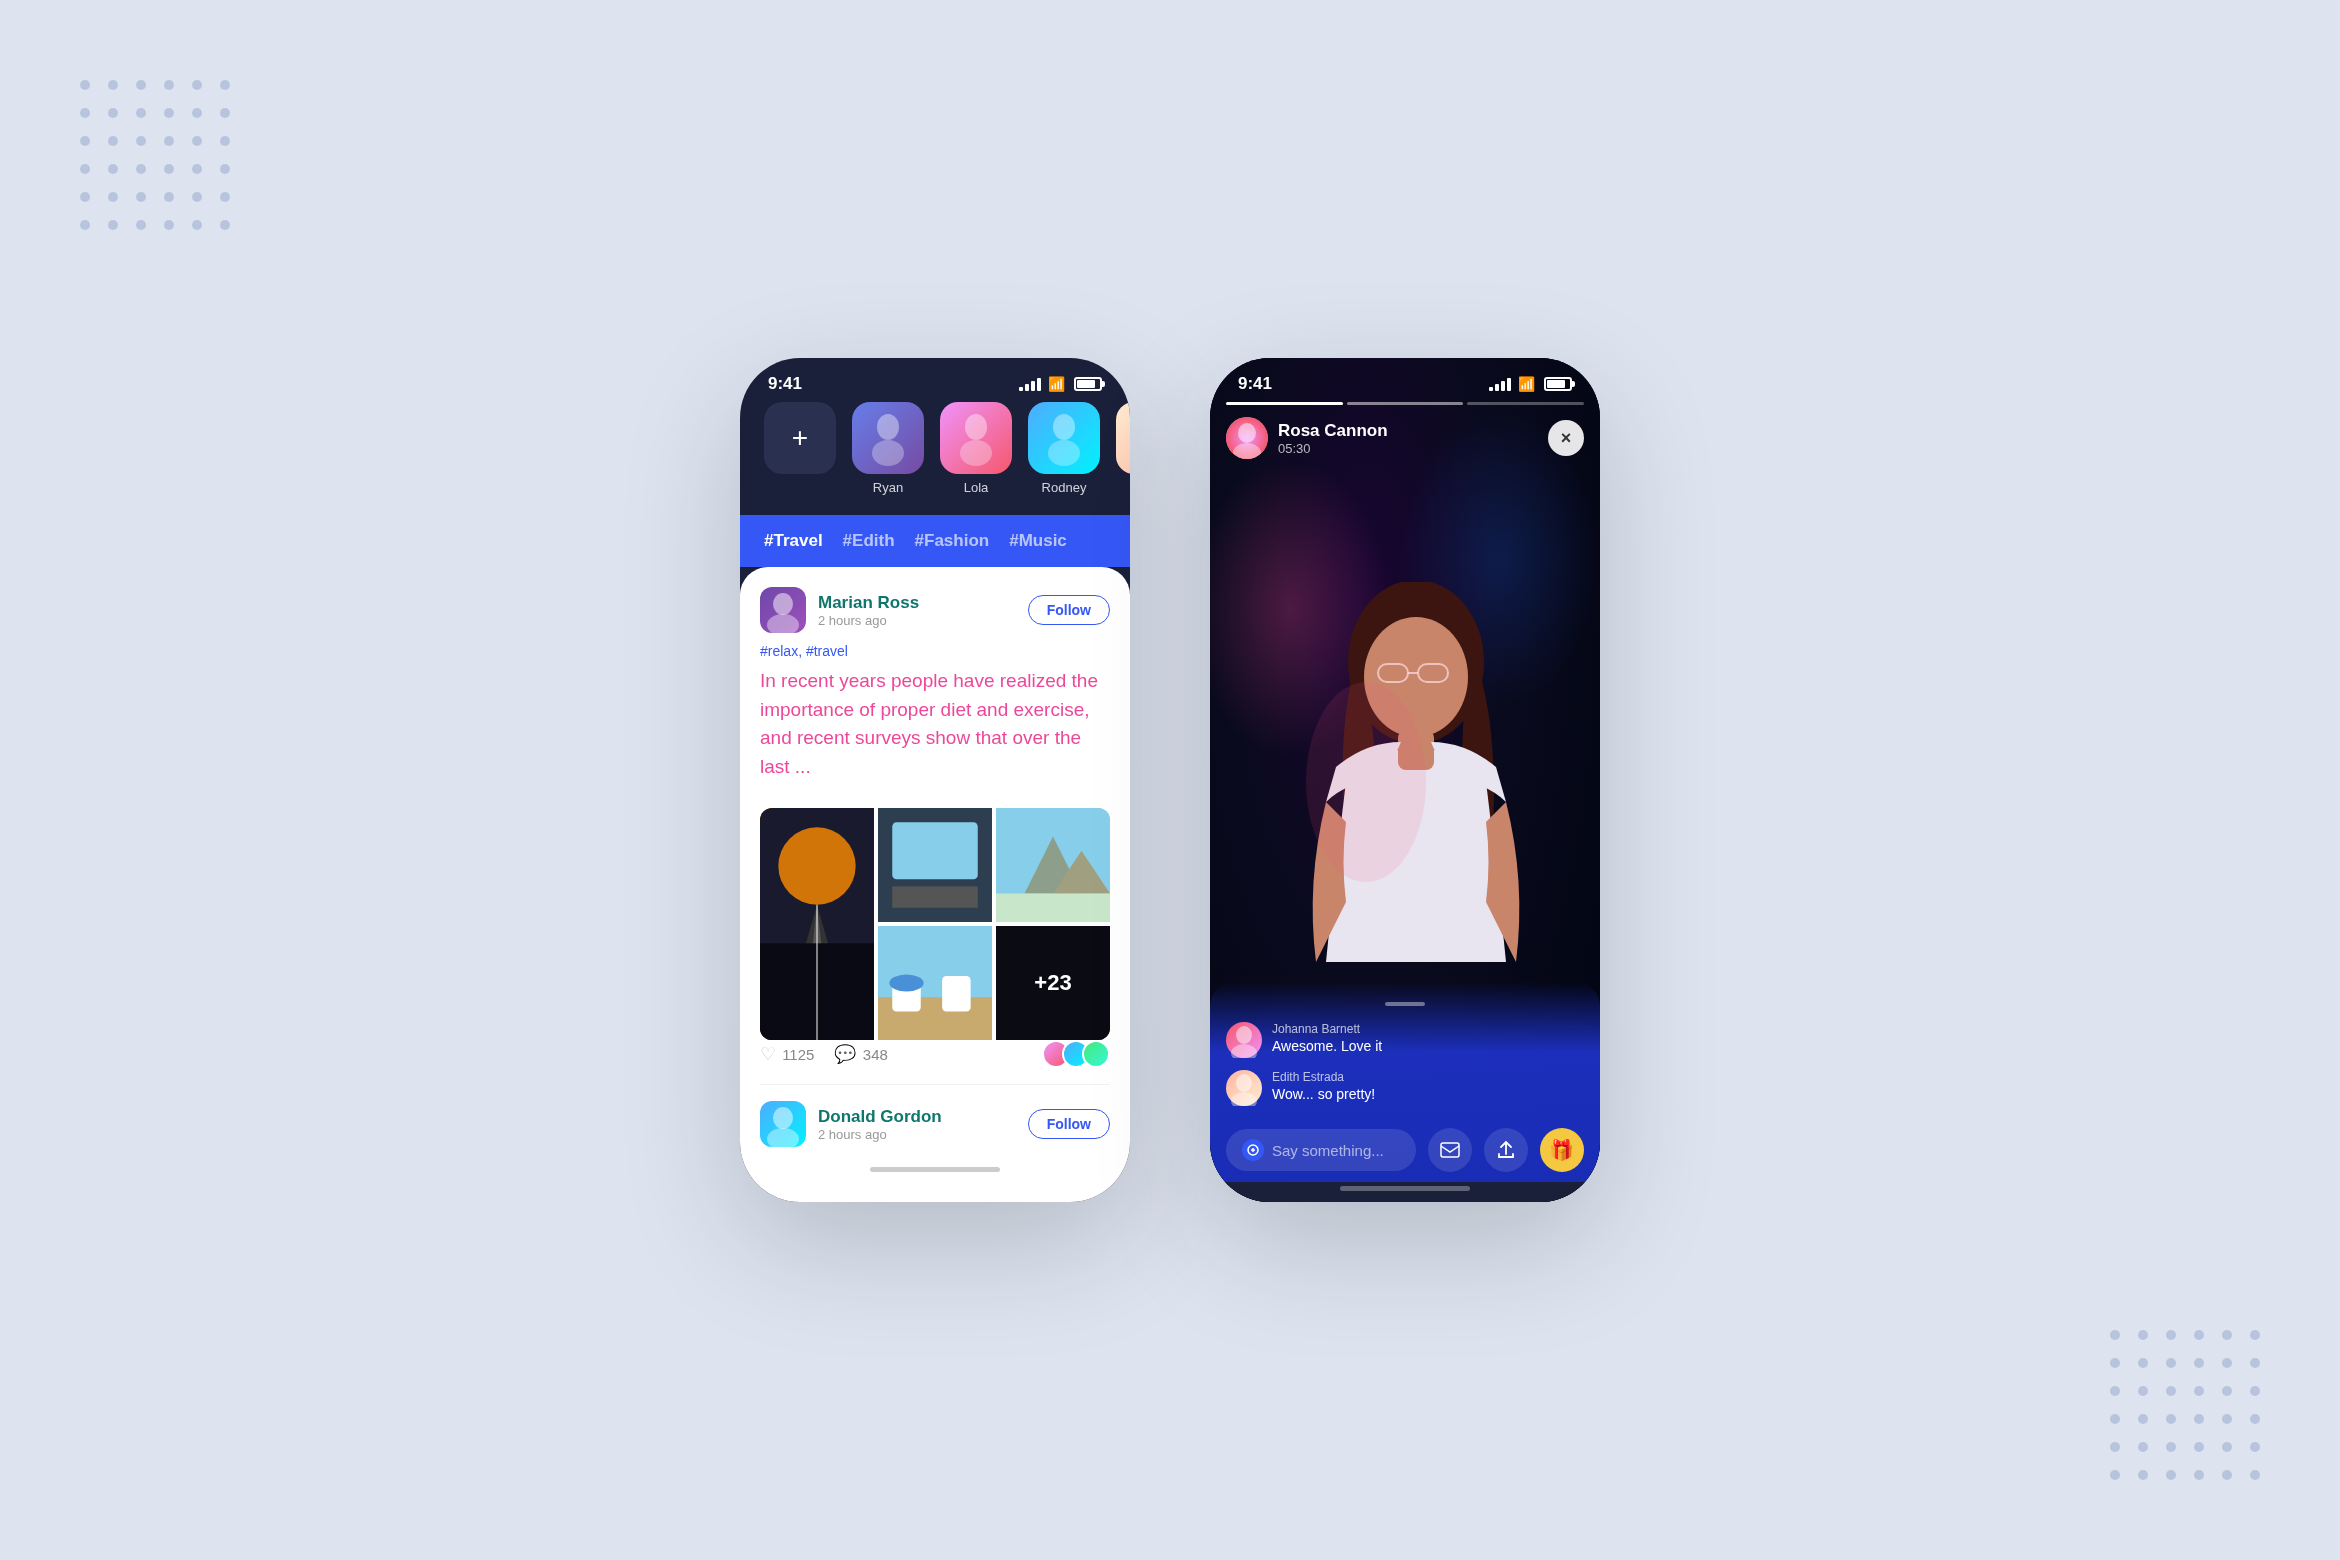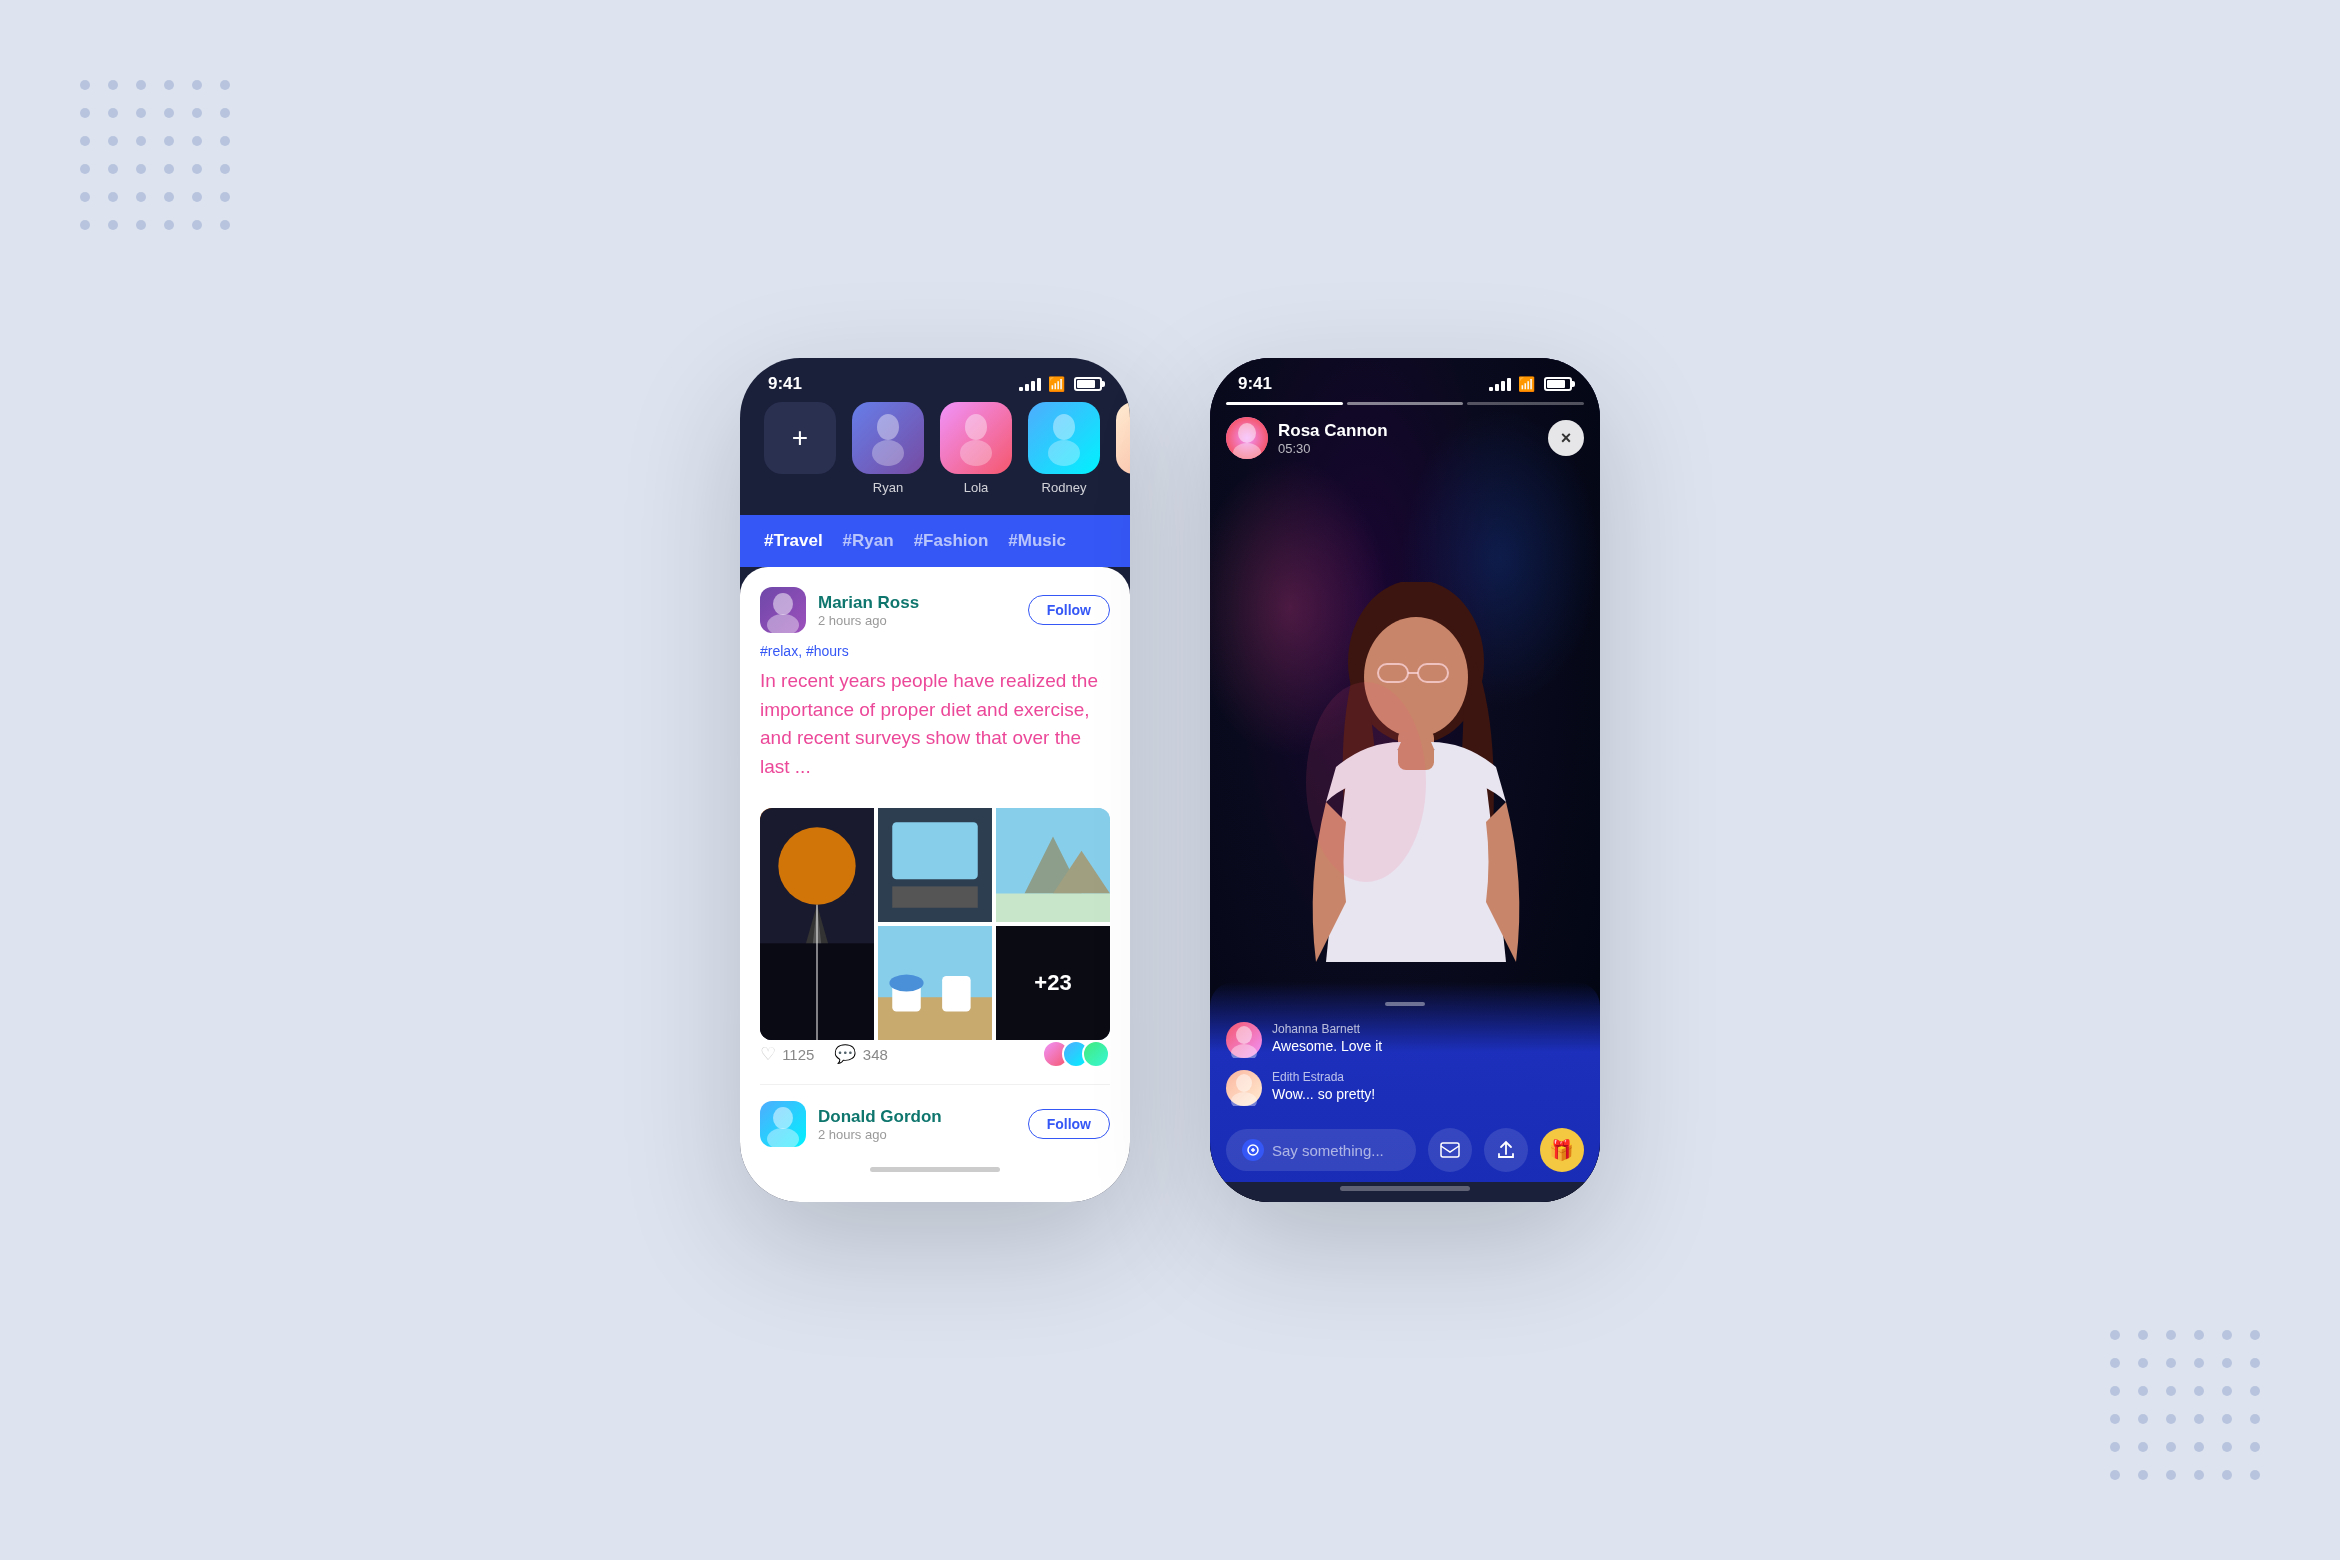--- a/index.html
+++ b/index.html
@@ -656,21 +656,21 @@
             <div class="avatar-person">
               
             </div>
           </div>
 
         </div>
       </div>
 
       <div class="tags-section">
         <span class="tag active">#Travel</span>
-        <span class="tag inactive">#Ryan</span>
+        <span class="tag inactive">#Edith</span>
         <span class="tag inactive">#Fashion</span>
         <span class="tag inactive">#Music</span>
       </div>
 
       <div class="feed-section">
 
         <div class="post-card">
           <div class="post-header">
             <div class="post-author-info">
               <div class="post-avatar">
@@ -679,21 +679,21 @@
                   <ellipse cx="23" cy="38" rx="16" ry="11" fill="rgba(255,255,255,0.4)"></ellipse>
                 </svg>
               </div>
               <div>
                 <div class="post-author-name">Marian Ross</div>
                 <div class="post-time">2 hours ago</div>
               </div>
             </div>
             <button class="follow-btn">Follow</button>
           </div>
-          <div class="post-tags">#relax, #hours</div>
+          <div class="post-tags">#relax, #travel</div>
           <div class="post-text">In recent years people have realized the importance of proper diet and exercise, and recent surveys show that over the last ...</div>
 
           <div class="image-grid">
             <div class="grid-img grid-img-large img-sunset">
               
               <svg width="100%" height="100%" viewBox="0 0 140 240" preserveAspectRatio="xMidYMid slice">
                 <rect width="140" height="240" fill="#1a1a2e"></rect>
                 <polygon points="70,100 110,240 30,240" fill="#333"></polygon>
                 <polygon points="70,100 85,240 55,240" fill="#555"></polygon>
                 <circle cx="70" cy="60" r="40" fill="#ff8c00" opacity="0.8"></circle>

